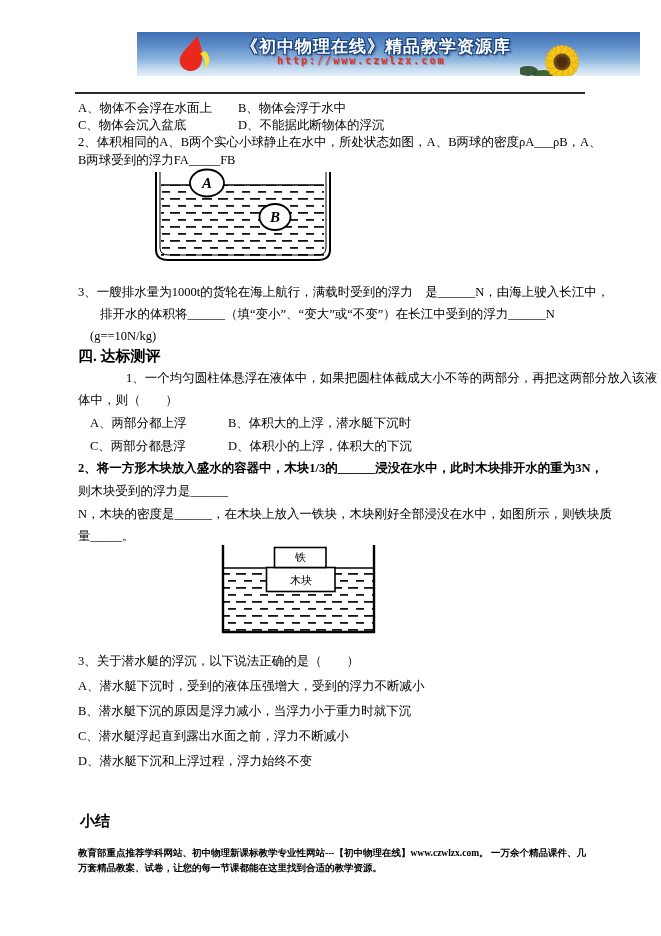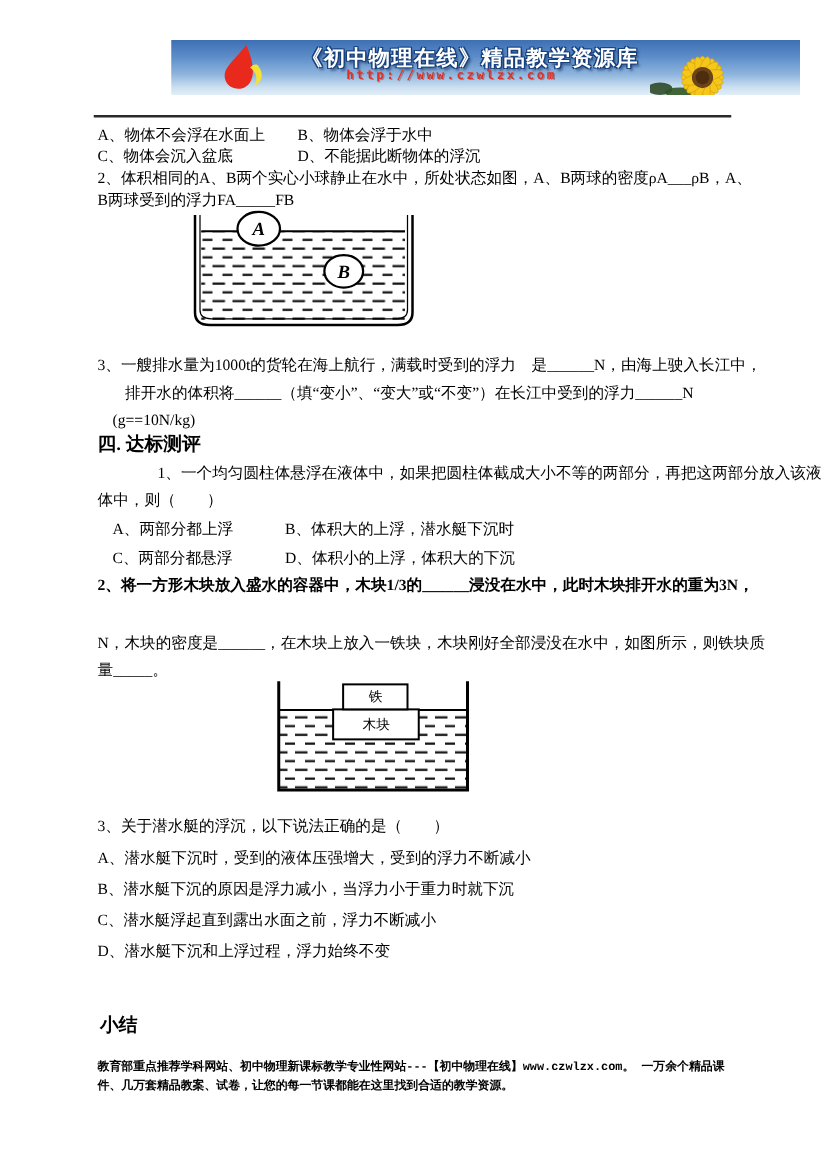--- a/index.html
+++ b/index.html
@@ -25,21 +25,21 @@
     text-shadow:1px 1px 0 #16407e,-1px -1px 0 #16407e,1px -1px 0 #16407e,-1px 1px 0 #16407e,2px 2px 2px rgba(10,30,70,.55);
   }
   #banner-url{
     position:absolute;left:140px;top:23px;font-family:"DejaVu Sans Mono",monospace;
     font-weight:bold;font-size:10px;letter-spacing:2px;color:#e03025;white-space:pre;
     text-shadow:1px 1px 0 rgba(120,20,10,.35);
   }
   #hrule{position:absolute;left:75px;top:92px;width:510px;height:2px;background:#2a2a2a;}
   #footer{
     position:absolute;left:78px;top:846px;width:508px;
-    font-weight:bold;font-size:9.5px;line-height:15px;color:#000;font-family:Liberation Mono, monospace;
+    font-weight:bold;font-size:9.5px;line-height:15px;color:#000;
   }
   svg text{font-family:"Liberation Serif","DejaVu Serif",serif;}
 </style>
 </head>
 <body>
 
 <div id="page">
 
   <div id="banner">
     <svg style="position:absolute;left:30px;top:1px;" width="60" height="42" viewBox="0 0 60 42">
@@ -101,20 +101,21 @@
   <p class="t" style="left:90px;top:328px;">(g==10N/kg)</p>
 
   <p class="t bold" style="left:78px;top:348px;">四. 达标测评</p>
 
   <p class="t" style="left:78px;top:370px;margin-left:48px;">1、一个均匀圆柱体悬浮在液体中，如果把圆柱体截成大小不等的两部分，再把这两部分放入该液</p>
   <p class="t" style="left:78px;top:392px;">体中，则（　　）</p>
   <p class="t" style="left:90px;top:415px;"><span class="colB">A、两部分都上浮</span><span>B、体积大的上浮，潜水艇下沉时</span></p>
   <p class="t" style="left:90px;top:438px;"><span class="colB">C、两部分都悬浮</span><span>D、体积小的上浮，体积大的下沉</span></p>
 
   <p class="t" style="left:78px;top:460px;font-weight:bold;">2、将一方形木块放入盛水的容器中，木块1/3的______浸没在水中，此时木块排开水的重为3N，</p>
+  <p class="t" style="left:78px;top:483px;">则木块受到的浮力是______</p>
   <p class="t" style="left:78px;top:506px;">N，木块的密度是______，在木块上放入一铁块，木块刚好全部浸没在水中，如图所示，则铁块质</p>
   <p class="t" style="left:78px;top:528px;">量_____。</p>
 
   <svg style="position:absolute;left:220px;top:543px;" width="160" height="93" viewBox="0 0 160 93">
     <defs>
       <pattern id="wd2" width="16" height="14" patternUnits="userSpaceOnUse">
         <rect x="0" y="2" width="10" height="1.8" fill="#141414"></rect>
         <rect x="8" y="9" width="10" height="1.8" fill="#141414"></rect>
       </pattern>
     </defs>

